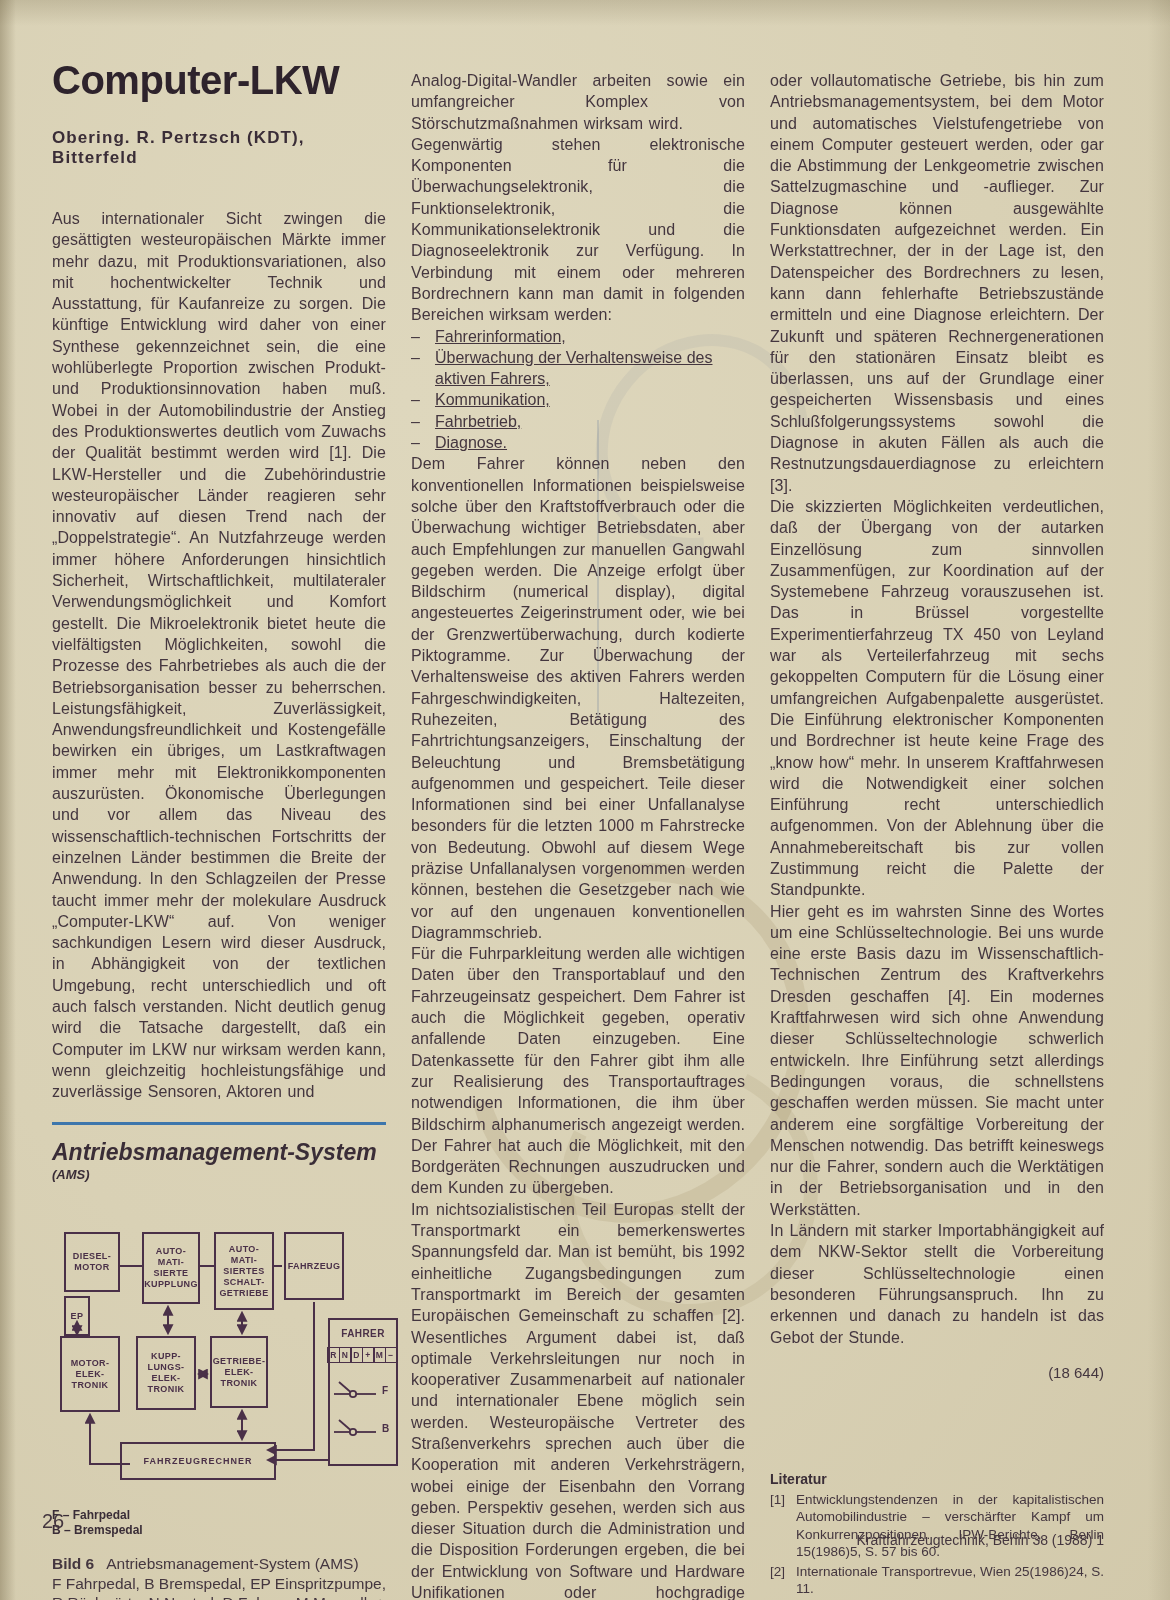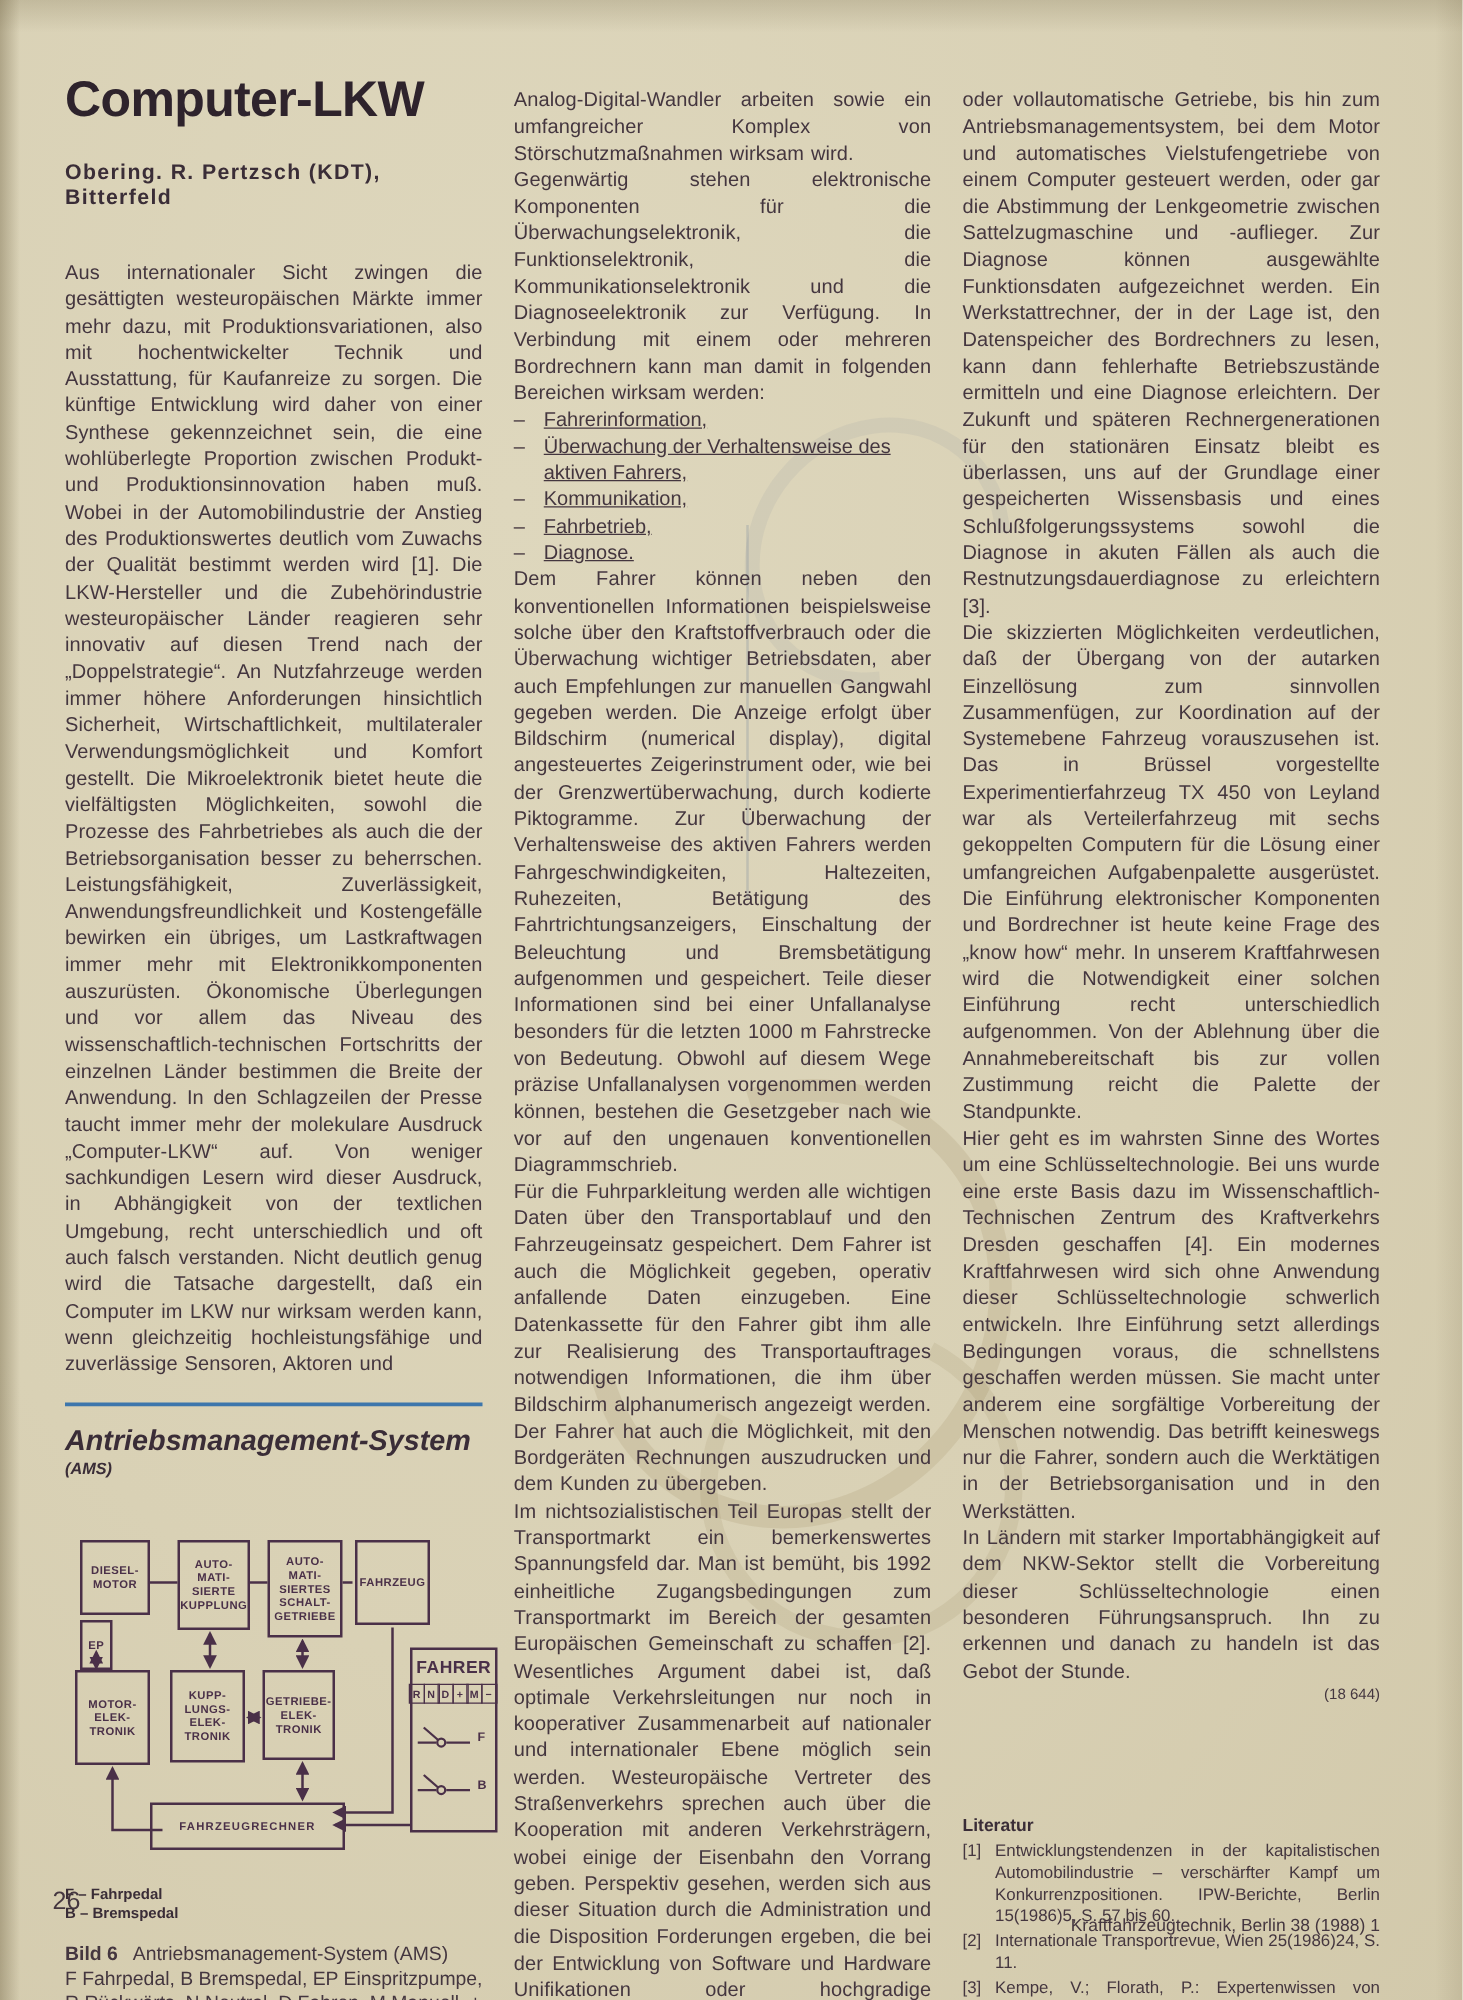--- a/index.html
+++ b/index.html
@@ -26,21 +26,21 @@
   .bt{font-size:16px;line-height:21.3px;text-align:justify;margin:0;
       letter-spacing:.1px;word-spacing:1px;}
   .bt + .bt{margin-top:0px;}
   h1.title{font-size:40px;line-height:44px;margin:0 0 26px 0;color:#2e232c;
       letter-spacing:-.5px;}
   .author{font-size:17px;font-weight:bold;letter-spacing:1.1px;margin:0 0 40px 0;color:#3a2d37;}
   .dashlist{margin:0;padding:0;list-style:none;}
   .dashlist li{display:flex;font-size:16px;line-height:21.3px;}
   .dashlist .dash{width:24px;flex:0 0 24px;}
   .dashlist .dtext{flex:1;text-align:left;text-decoration:underline;}
-  .sig{font-size:12px;text-align:right;margin-top:0;}
+  .sig{font-size:15px;text-align:right;margin-top:16px;}
   
   .figure{margin-top:20px;}
   .bluerule{height:3px;background:#3d76ac;border:0;margin:0 0 14px 0;}
   .figheading{font-style:italic;font-weight:bold;font-size:23px;margin:2px 0 0 0;color:#3a2d37;}
   .figsub{font-style:italic;font-weight:bold;font-size:13px;margin:1px 0 0 0;color:#3a2d37;}
   .diagram{position:relative;width:348px;height:270px;margin-top:42px;}
   .dbox{position:absolute;border:2px solid #4a3048;color:#4a3048;
       font-size:9px;font-weight:bold;line-height:11px;text-align:center;
       display:flex;align-items:center;justify-content:center;
       white-space:pre-line;letter-spacing:.4px;background:transparent;box-sizing:border-box;}
@@ -128,21 +128,21 @@
           <div class="dbox" style="left:84px;top:112px;width:60px;height:74px;">KUPP-
 LUNGS-
 ELEK-
 TRONIK</div>
           <div class="dbox" style="left:158px;top:112px;width:58px;height:72px;">GETRIEBE-
 ELEK-
 TRONIK</div>
           <div class="dbox" style="left:68px;top:218px;width:156px;height:38px;letter-spacing:1px;">FAHRZEUGRECHNER</div>
 
           <div class="dbox fahrerbox" style="left:276px;top:94px;width:70px;height:148px;">
-            <span style="font-size:14px;">FAHRER</span>
+            <span style="font-size:10px;">FAHRER</span>
             <span class="selector">
               <span class="selcell">R</span>
               <span class="selcell">N</span>
               <span class="selcell">D</span>
               <span class="selcell">+</span>
               <span class="selcell">M</span>
               <span class="selcell">−</span>
             </span>
             <span class="switchrow">
               <svg width="44" height="22" viewBox="0 0 44 22">

